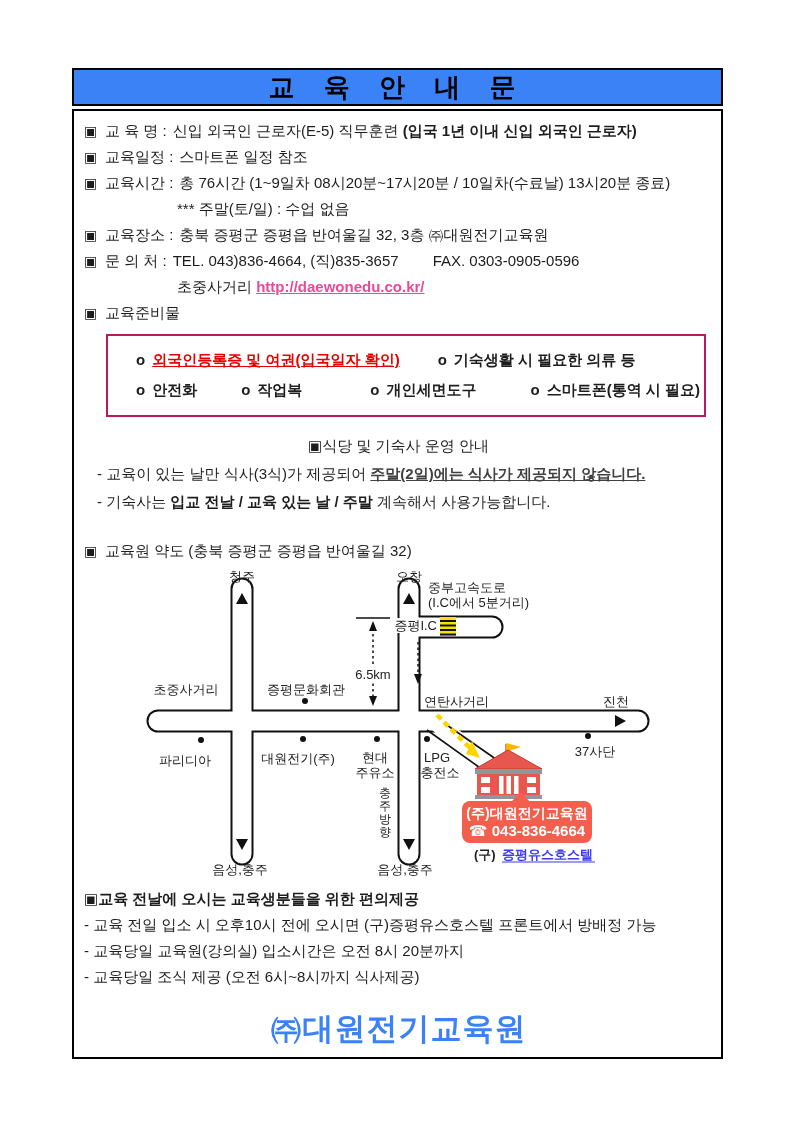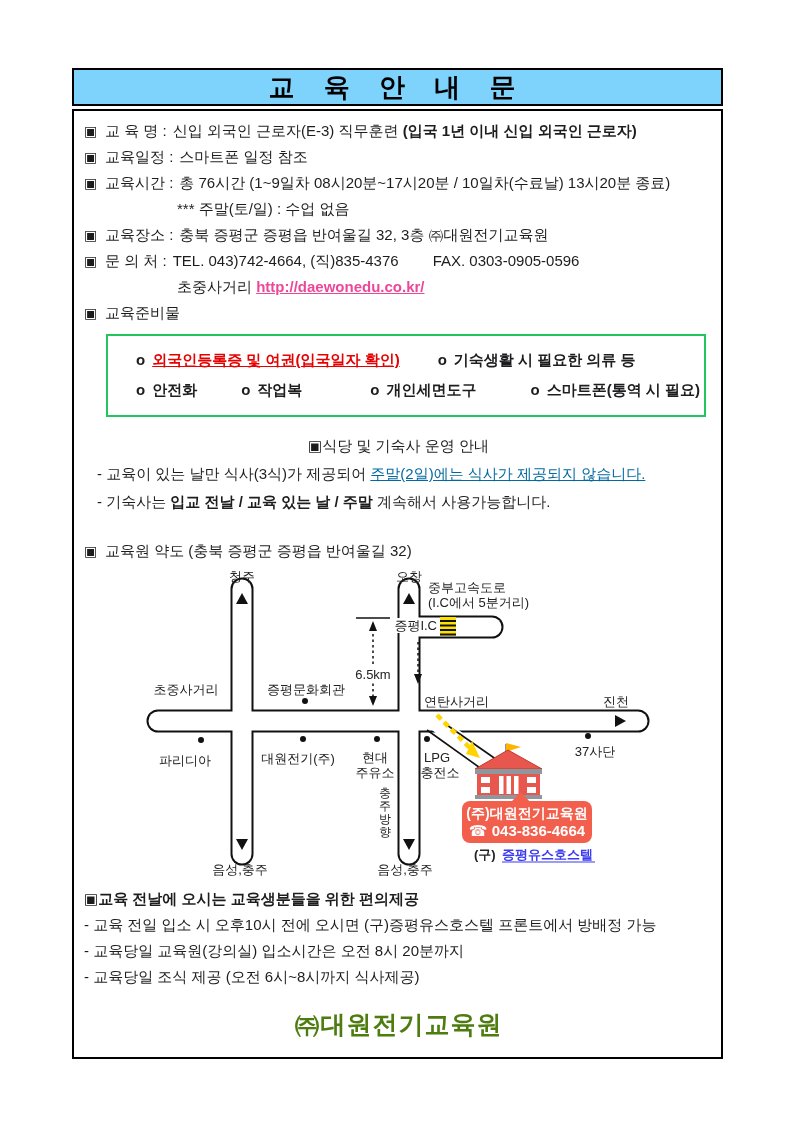--- a/index.html
+++ b/index.html
@@ -2,99 +2,99 @@
 <html><head>
 <meta charset="utf-8">
 <style>
   html,body{margin:0;padding:0;}
   body{
     width:793px;height:1122px;background:#ffffff;position:relative;
     font-family:"Liberation Sans","DejaVu Sans",sans-serif;color:#1d1d1f;
   }
   .sheet{position:absolute;left:72px;top:68px;width:651px;}
   .title-box{
-    box-sizing:border-box;border:2px solid #000;background:#7dd3fc;
+    box-sizing:border-box;border:2px solid #000;background:#3b82f6;
     height:38px;display:flex;align-items:center;justify-content:center;
     font-size:26px;font-weight:bold;letter-spacing:11px;color:#000;
     padding-left:0; 
   }
   .content-box{
     box-sizing:border-box;border:2px solid #000;margin-top:3px;height:950px;
     padding:7px 8px 0 10px;font-size:15px;overflow:hidden;
   }
   .iline{line-height:26px;white-space:nowrap;}
   .iline .mk{display:inline-block;width:16px;margin-right:5px;font-size:14px;}
   .iline .lb{margin-right:6px;}
   .cont{padding-left:93px;}
   .b{font-weight:bold;}
   .fax{margin-left:34px;}
   .link{color:#ec4899;font-weight:bold;text-decoration:underline;cursor:pointer;}
   .mat-box{
-    box-sizing:border-box;border:2px solid #22c55e;margin:8px 0 0 22px;width:600px;
+    box-sizing:border-box;border:2px solid #be185d;margin:8px 0 0 22px;width:600px;
     padding:9px 6px 10px 28px;white-space:nowrap;
   }
   .mat-row1{line-height:30px;}
   .mat-row2{line-height:30px;font-weight:bold;}
   .om{font-weight:bold;margin-right:7px;}
   .red-u{color:#e60000;font-weight:bold;text-decoration:underline;}
   .mat-i2{margin-left:38px;font-weight:bold;}
   .g1{margin-left:44px;}
   .g2{margin-left:68px;}
   .g3{margin-left:54px;}
   .sec{margin-top:15px;}
   .sline{line-height:28px;white-space:nowrap;text-align:center;}
   .sub{padding-left:13px;line-height:28px;white-space:nowrap;}
-  .blue-u{color:#0369a1;font-weight:normal;text-decoration:underline;}
+  .blue-u{color:#404040;font-weight:bold;text-decoration:underline;}
   .map-head{margin-top:22px;}
   .map-wrap{position:relative;height:322px;}
   .map-wrap svg{position:absolute;left:56px;top:2px;}
   svg text{font-size:13px;fill:#222;font-family:"Liberation Sans","DejaVu Sans",sans-serif;}
   svg text.sm{font-size:12px;}
   svg text.wb{fill:#ffffff;font-weight:bold;font-size:14px;}
   svg text.wb2{fill:#ffffff;font-weight:bold;font-size:15px;}
   svg text.blue{fill:#3b3bf0;font-weight:bold;}
   svg text.blk-b{font-weight:bold;}
   .conv{}
   .cline{line-height:26px;white-space:nowrap;}
   .footer-logo{
-    margin-top:18px;text-align:center;font-size:25px;font-weight:800;
-    color:#4d7c0f;letter-spacing:1px;
+    margin-top:18px;text-align:center;font-size:31px;font-weight:800;
+    color:#3b82f6;letter-spacing:1px;
   }
 </style>
 </head>
 <body>
 
 <div class="sheet">
 
   <div class="title-box">교 육 안 내 문</div>
 
   <div class="content-box">
 
     <div class="iline">
-      <span class="mk">▣</span><span class="lb">교 육 명 :</span><span>신입 외국인 근로자(E-3) 직무훈련 </span><span class="b">(입국 1년 이내 신입 외국인 근로자)</span>
+      <span class="mk">▣</span><span class="lb">교 육 명 :</span><span>신입 외국인 근로자(E-5) 직무훈련 </span><span class="b">(입국 1년 이내 신입 외국인 근로자)</span>
     </div>
 
     <div class="iline">
       <span class="mk">▣</span><span class="lb">교육일정 :</span><span>스마트폰 일정 참조</span>
     </div>
 
     <div class="iline">
       <span class="mk">▣</span><span class="lb">교육시간 :</span><span>총 76시간 (1~9일차 08시20분~17시20분 / 10일차(수료날) 13시20분 종료)</span>
     </div>
 
     <div class="iline cont">
       <span>*** 주말(토/일) : 수업 없음</span>
     </div>
 
     <div class="iline">
       <span class="mk">▣</span><span class="lb">교육장소 :</span><span>충북 증평군 증평읍 반여울길 32, 3층 ㈜대원전기교육원</span>
     </div>
 
     <div class="iline">
-      <span class="mk">▣</span><span class="lb">문 의 처 :</span><span>TEL. 043)742-4664, (직)835-4376</span><span class="fax">FAX. 0303-0905-0596</span>
+      <span class="mk">▣</span><span class="lb">문 의 처 :</span><span>TEL. 043)836-4664, (직)835-3657</span><span class="fax">FAX. 0303-0905-0596</span>
     </div>
 
     <div class="iline cont">
       <span>초중사거리 </span><a class="link">http://daewonedu.co.kr/</a>
     </div>
 
     <div class="iline">
       <span class="mk">▣</span><span>교육준비물</span>
     </div>
 

